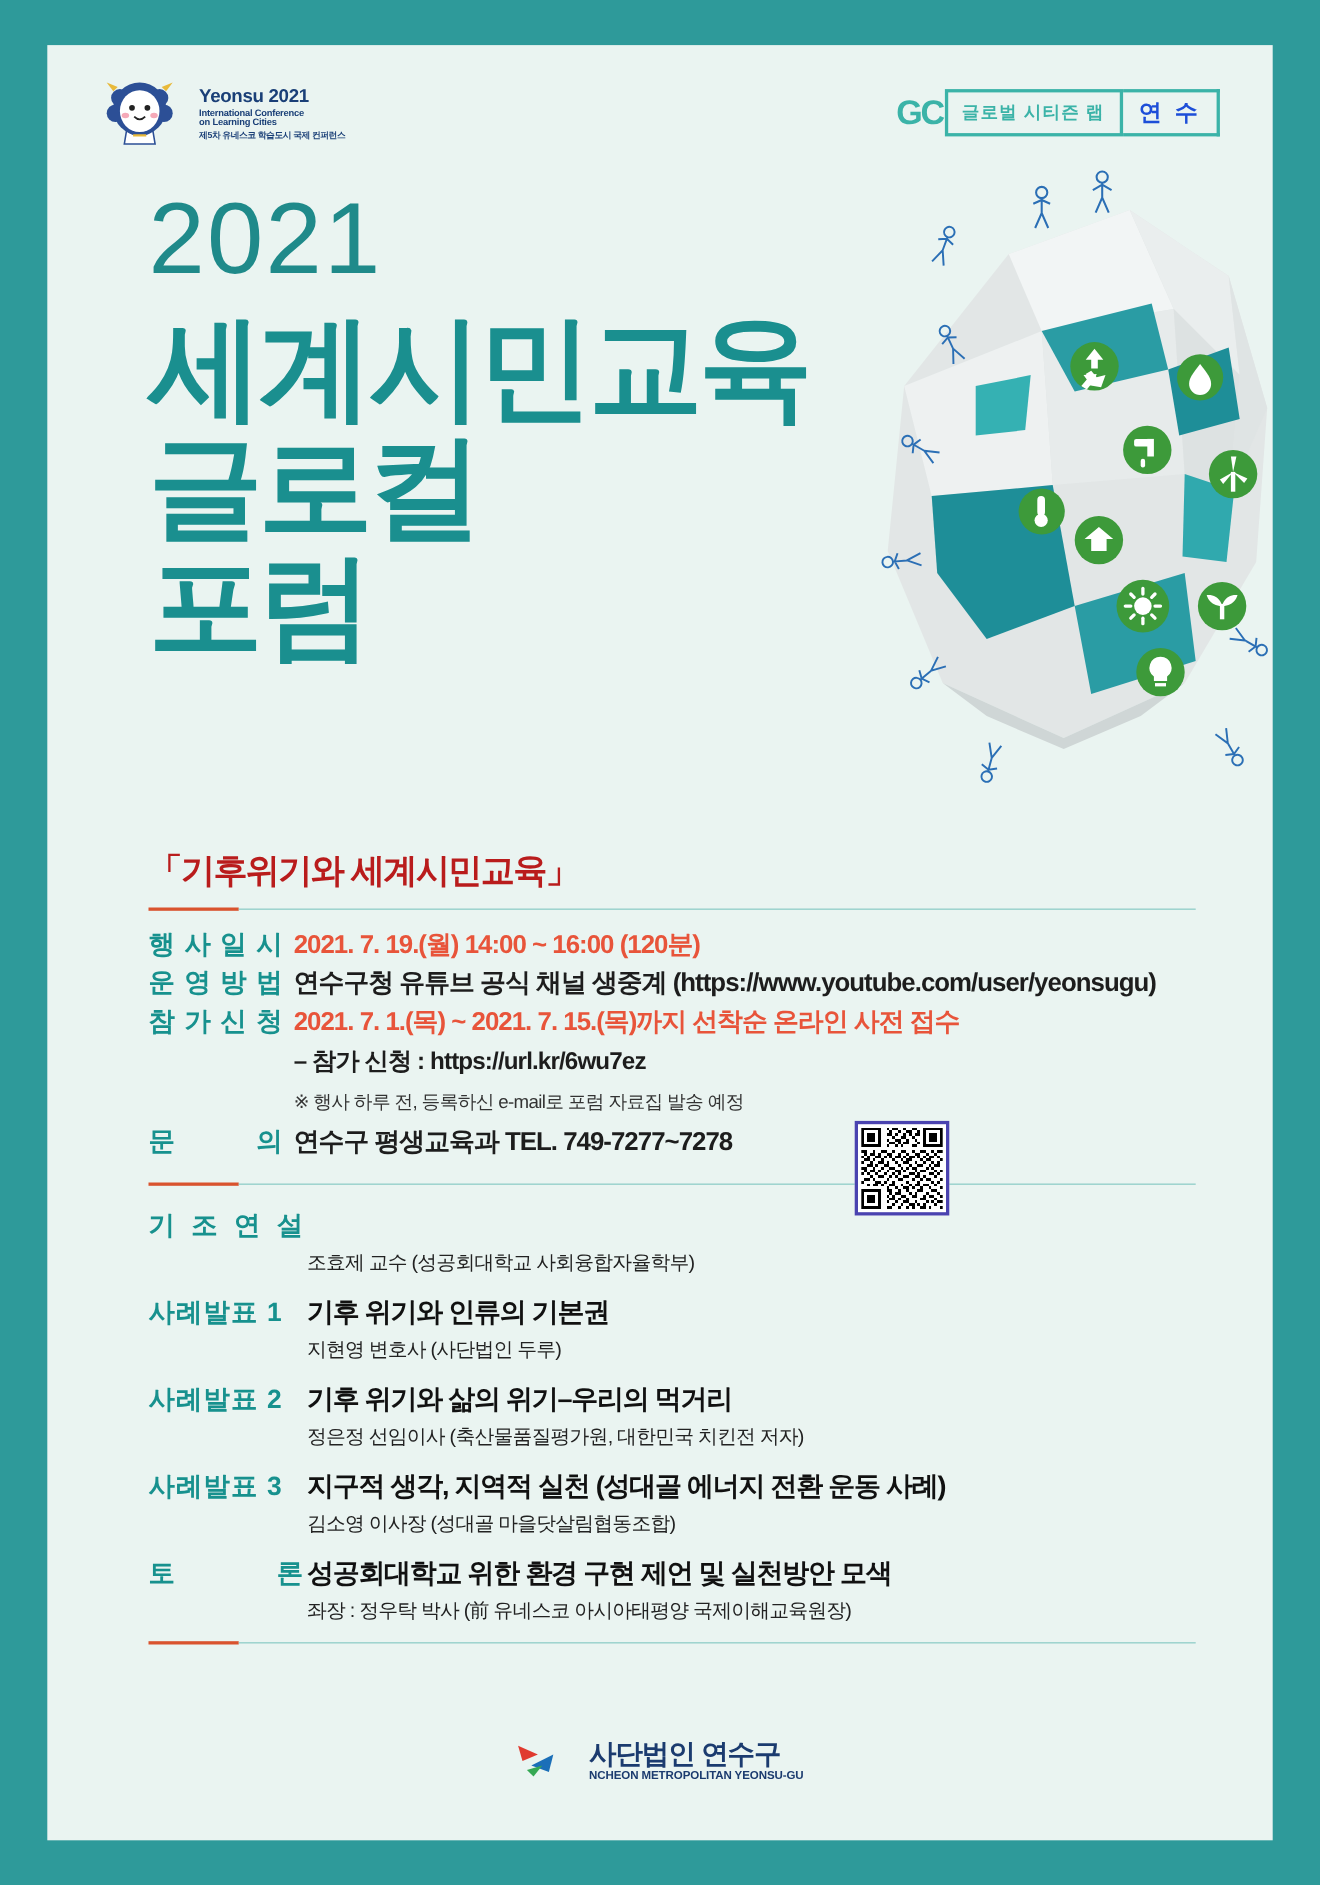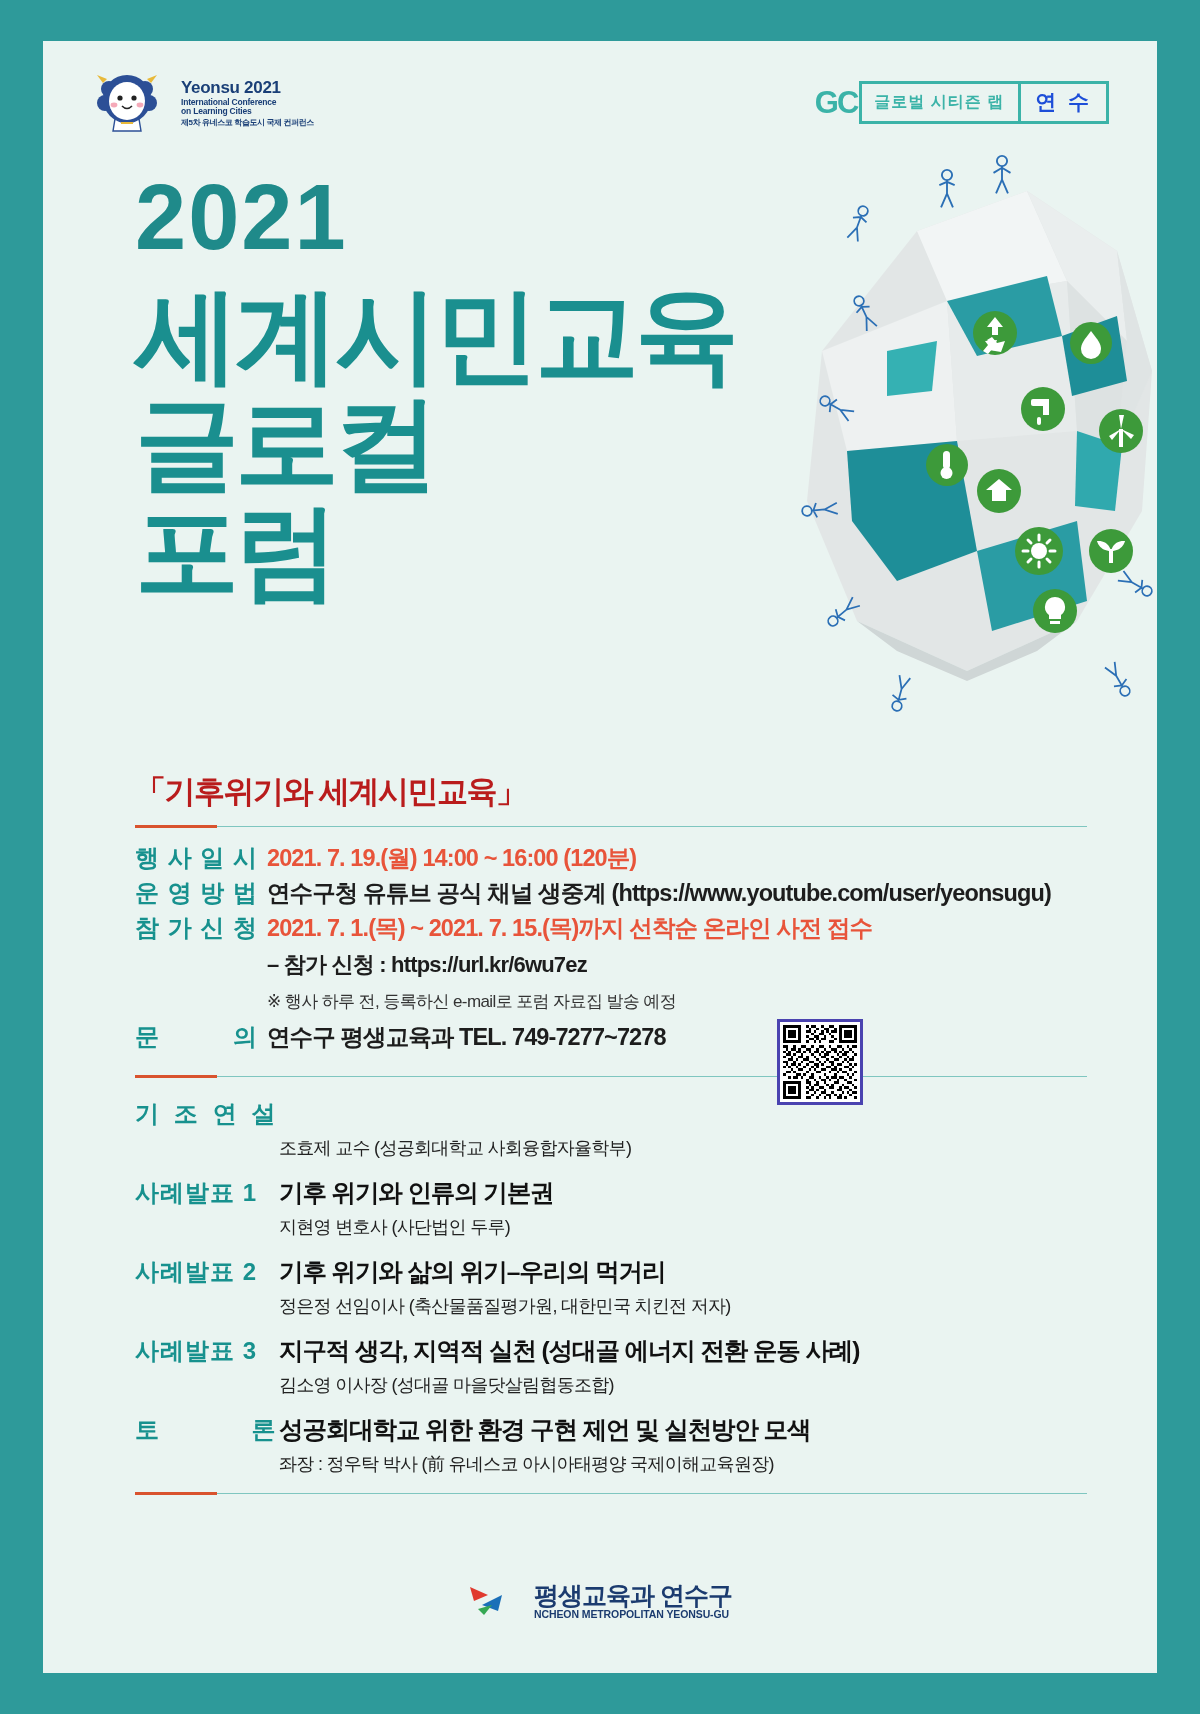--- a/index.html
+++ b/index.html
@@ -83,21 +83,21 @@
   }
 
   
   .hero {
     position: absolute;
     left: 92px; top: 130px;
     z-index: 3;
   }
   .hero-year {
     font-size: 92px;
-    font-weight: 700;
+    font-weight: 400;
     color: #1f8a8a;
     letter-spacing: 2px;
     line-height: 1;
   }
   .hero-title {
     margin-top: 18px;
     font-size: 104px;
     font-weight: 900;
     color: #1a8f8f;
     line-height: 1.04;
@@ -732,18 +732,18 @@
     </div>
   </div>
 
   <div class="footer">
     <svg class="footer-mark" viewBox="0 0 54 40">
       <path d="M2 6 L20 14 L6 20 Z" fill="#e03a2f"></path>
       <path d="M14 24 L34 14 L30 30 Z" fill="#1b6fb8"></path>
       <path d="M10 28 L24 24 L16 34 Z" fill="#35a853"></path>
     </svg>
     <div class="footer-text">
-      <div class="footer-kor">평생교육과 연수구</div>
+      <div class="footer-kor">사단법인 연수구</div>
       <div class="footer-eng">NCHEON METROPOLITAN YEONSU-GU</div>
     </div>
   </div>
 
 </div>
 
 </body></html>

